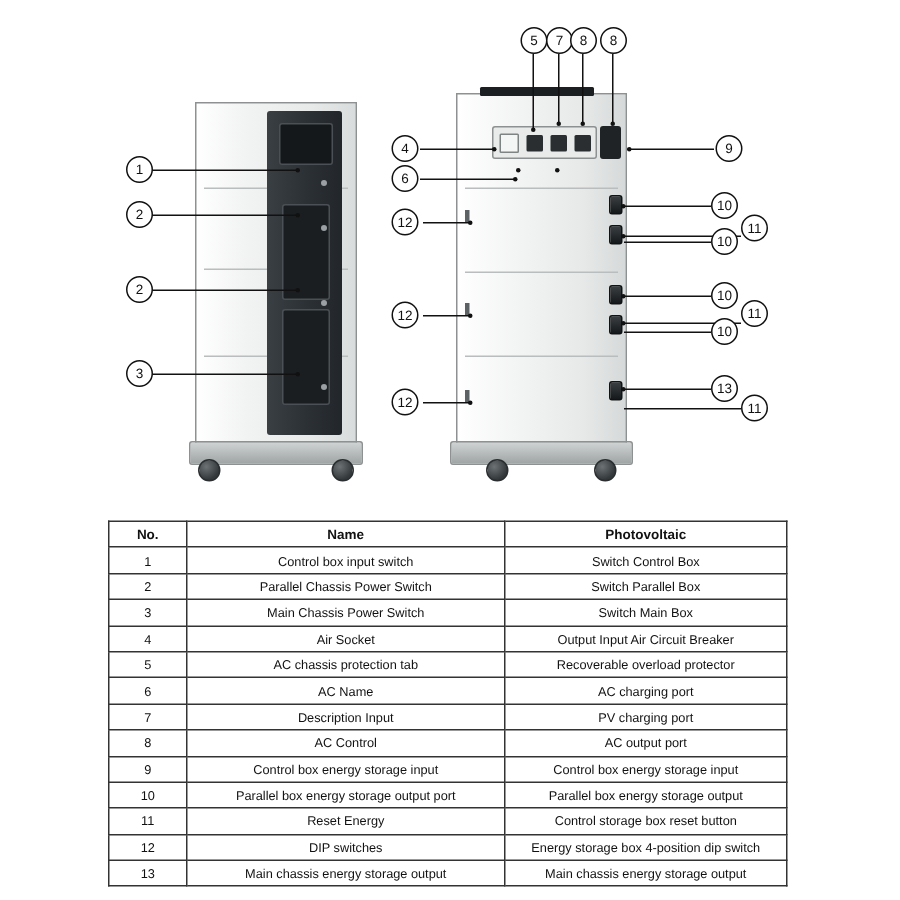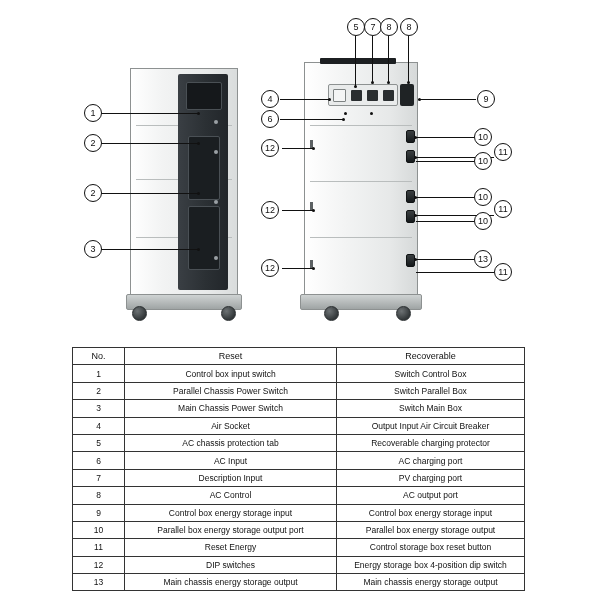--- a/index.html
+++ b/index.html
@@ -232,21 +232,21 @@
     border: 1px solid #333;
     font-size: 8.5px;
     text-align: center;
     height: 16.4px;
     padding: 0 2px;
     color: #111;
     white-space: nowrap;
     overflow: hidden;
   }
   th {
-    font-weight: normal;
+    font-weight: bold;
     font-size: 9px;
   }
   col.c-no { width: 52px; }
   col.c-name { width: 212px; }
   col.c-desc { width: 188px; }
 </style>
 </head>
 <body>
 
 <div id="root">
@@ -396,22 +396,22 @@
   <div class="table-wrap">
     <table>
       <colgroup>
         <col class="c-no">
           <col class="c-name">
           <col class="c-desc">
       </colgroup>
       <thead>
         <tr>
           <th>No.</th>
-          <th>Reset</th>
-          <th>Recoverable</th>
+          <th>Name</th>
+          <th>Photovoltaic</th>
         </tr>
       </thead>
       <tbody>
         <tr>
           <td>1</td>
           <td>Control box input switch</td>
           <td>Switch Control Box</td>
         </tr>
         <tr>
           <td>2</td>
@@ -424,25 +424,25 @@
           <td>Switch Main Box</td>
         </tr>
         <tr>
           <td>4</td>
           <td>Air Socket</td>
           <td>Output Input Air Circuit Breaker</td>
         </tr>
         <tr>
           <td>5</td>
           <td>AC chassis protection tab</td>
-          <td>Recoverable charging protector</td>
+          <td>Recoverable overload protector</td>
         </tr>
         <tr>
           <td>6</td>
-          <td>AC Input</td>
+          <td>AC Name</td>
           <td>AC charging port</td>
         </tr>
         <tr>
           <td>7</td>
           <td>Description Input</td>
           <td>PV charging port</td>
         </tr>
         <tr>
           <td>8</td>
           <td>AC Control</td>

